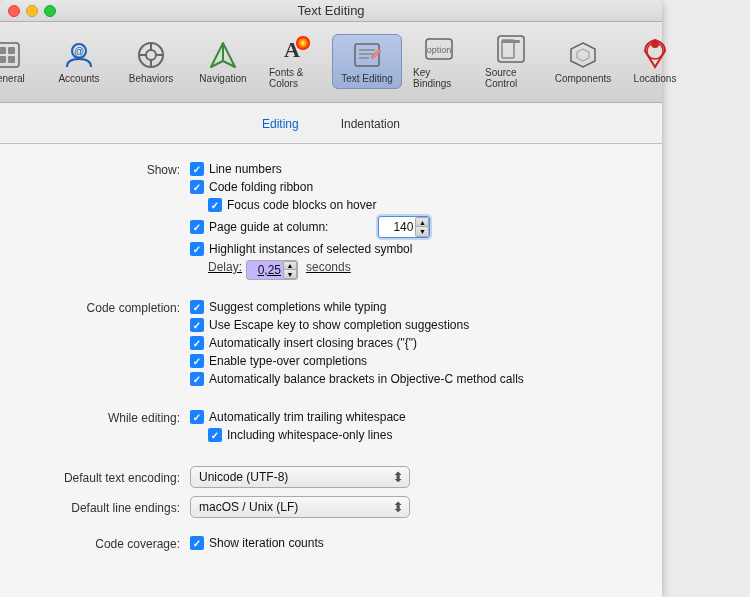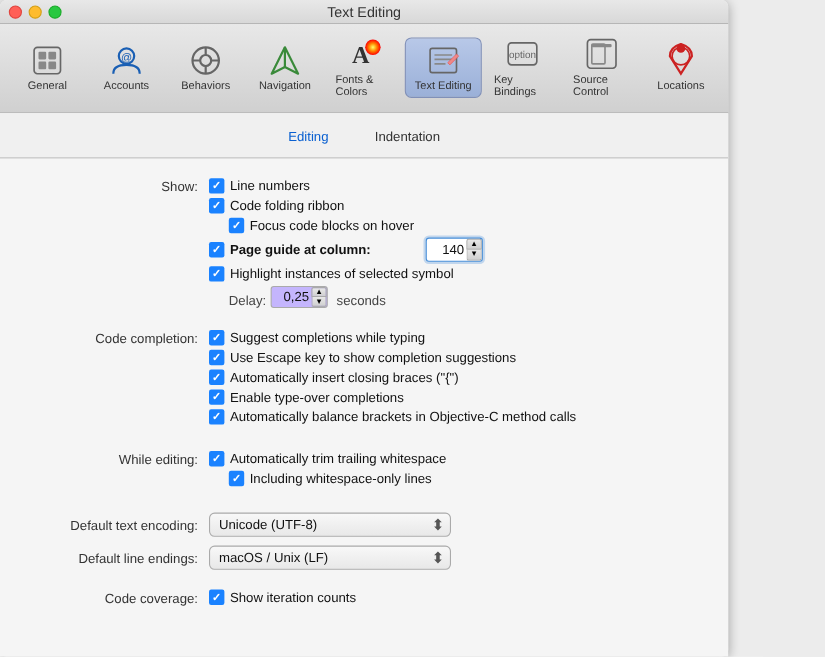--- a/index.html
+++ b/index.html
@@ -190,24 +190,25 @@
       background: white;
       font-size: 12px;
       text-align: right;
       padding-right: 18px;
       padding-left: 4px;
       color: #111;
       position: relative;
     }
     .delay-row {
       display: flex;
-      align-items: flex-end;
+      align-items: flex-start;
       gap: 4px;
       margin-top: 4px;
       margin-left: 18px;
+      text-decoration: underline;
     }
     .delay-label { font-size: 12px; color: #444; }
     .delay-input {
       width: 52px;
       height: 20px;
       border: 1px solid #aaa;
       border-radius: 3px;
       background: white;
       font-size: 12px;
       text-align: right;
@@ -350,20 +351,29 @@
           <rect x="3" y="3" width="26" height="26" rx="3" fill="none" stroke="#666" stroke-width="1.5"></rect>
           <rect x="7" y="7" width="12" height="18" rx="1" fill="none" stroke="#888" stroke-width="1.5"></rect>
           <rect x="7" y="7" width="18" height="3" rx="1" fill="#888"></rect>
         </svg>
       </div>
       <span class="toolbar-label">Source Control</span>
     </div>
     <div class="toolbar-item">
       <div class="toolbar-icon">
         <svg width="32" height="32" viewBox="0 0 32 32">
+          <polygon points="16,4 28,10 28,22 16,28 4,22 4,10" fill="none" stroke="#666" stroke-width="1.5"></polygon>
+          <polygon points="16,10 22,13 22,19 16,22 10,19 10,13" fill="none" stroke="#999" stroke-width="1"></polygon>
+        </svg>
+      </div>
+      <span class="toolbar-label">Components</span>
+    </div>
+    <div class="toolbar-item">
+      <div class="toolbar-icon">
+        <svg width="32" height="32" viewBox="0 0 32 32">
           <circle cx="16" cy="5" r="4" fill="#cc2222"></circle>
           <path d="M16 28 L6 12 Q6 4 16 1 Q26 4 26 12 Z" fill="none" stroke="#cc2222" stroke-width="2"></path>
           <circle cx="16" cy="12" r="8" fill="none" stroke="#cc2222" stroke-width="1.5"></circle>
         </svg>
       </div>
       <span class="toolbar-label">Locations</span>
     </div>
   </div>
 
   <div class="content">
@@ -385,21 +395,21 @@
           <div class="checkbox-row">
             <div class="cb"></div>
             <span class="cb-label">Code folding ribbon</span>
           </div>
           <div class="checkbox-row indented">
             <div class="cb"></div>
             <span class="cb-label">Focus code blocks on hover</span>
           </div>
           <div class="checkbox-row">
             <div class="cb"></div>
-            <span class="cb-label" style="margin-right:6px;font-weight:bold;">Page guide at column:</span>
+            <span class="cb-label" style="margin-right:6px;">Page guide at column:</span>
             <div class="inline-input-row">
               <div style="position:relative; display:flex; align-items:center;">
                 <input type="text" class="number-input" value="140" style="width: 52px; height: 22px; border: 1px solid rgb(74, 144, 217); border-radius: 3px; background: white; font-size: 12px; text-align: right; padding-right: 16px; padding-left: 4px; outline: none; box-shadow: rgba(74, 144, 217, 0.3) 0px 0px 0px 2px;">
                 <div style="position:absolute; right:1px; display:flex; flex-direction:column;">
                   <button style="width:14px; height:10px; background:linear-gradient(to bottom,#e8e8e8,#d0d0d0); border:1px solid #aaa; cursor:pointer; font-size:7px; display:flex; align-items:center; justify-content:center; border-radius:2px 2px 0 0; padding:0;">▲</button>
                   <button style="width:14px; height:10px; background:linear-gradient(to bottom,#e8e8e8,#d0d0d0); border:1px solid #aaa; border-top:none; cursor:pointer; font-size:7px; display:flex; align-items:center; justify-content:center; border-radius:0 0 2px 2px; padding:0;">▼</button>
                 </div>
               </div>
             </div>
           </div>

